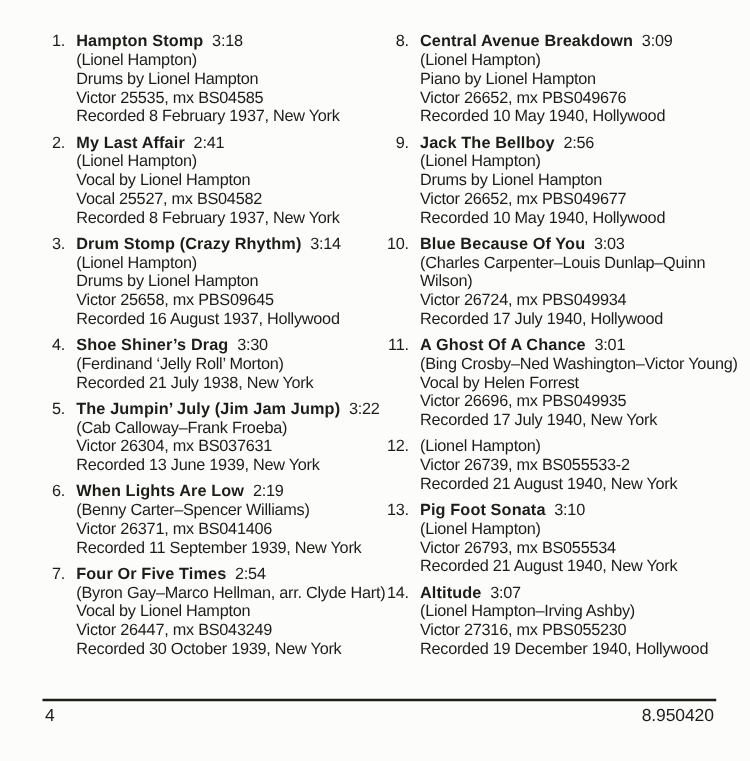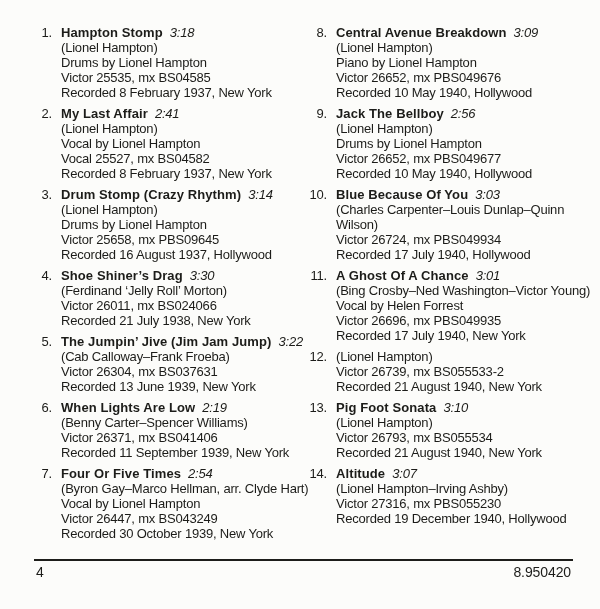--- a/index.html
+++ b/index.html
@@ -44,21 +44,20 @@
   }
   .col-right .num { width: 24px; }
   .entry-body { flex: 1 1 auto; min-width: 0; }
   .title-line { white-space: nowrap; }
   .track-title {
     font-weight: bold;
     letter-spacing: 0.1px;
     margin-top: 44px;
   }
   .track-time {
-    font-style: italic;
     margin-left: 7px;
   }
   .detail-line { white-space: nowrap; }
   .footer-rule {
     position: absolute;
     left: 34px;
     top: 559px;
     width: 539px;
     height: 2px;
     background: #1d1d1a;
@@ -108,28 +107,27 @@
           <div class="detail-line">Drums by Lionel Hampton</div>
           <div class="detail-line">Victor 25658, mx PBS09645</div>
           <div class="detail-line">Recorded 16 August 1937, Hollywood</div>
         </div>
       </div>
       <div class="entry">
         <div class="num">4.</div>
         <div class="entry-body">
           <div class="title-line"><span class="track-title">Shoe Shiner’s Drag</span><span class="track-time">3:30</span></div>
           <div class="detail-line">(Ferdinand ‘Jelly Roll’ Morton)</div>
-          <div class="detail-line">Victor 26011, mx BS024066</div>
           <div class="detail-line">Recorded 21 July 1938, New York</div>
         </div>
       </div>
       <div class="entry">
         <div class="num">5.</div>
         <div class="entry-body">
-          <div class="title-line"><span class="track-title">The Jumpin’ Jive (Jim Jam Jump)</span><span class="track-time">3:22</span></div>
+          <div class="title-line"><span class="track-title">The Jumpin’ July (Jim Jam Jump)</span><span class="track-time">3:22</span></div>
           <div class="detail-line">(Cab Calloway–Frank Froeba)</div>
           <div class="detail-line">Victor 26304, mx BS037631</div>
           <div class="detail-line">Recorded 13 June 1939, New York</div>
         </div>
       </div>
       <div class="entry">
         <div class="num">6.</div>
         <div class="entry-body">
           <div class="title-line"><span class="track-title">When Lights Are Low</span><span class="track-time">2:19</span></div>
           <div class="detail-line">(Benny Carter–Spencer Williams)</div>

